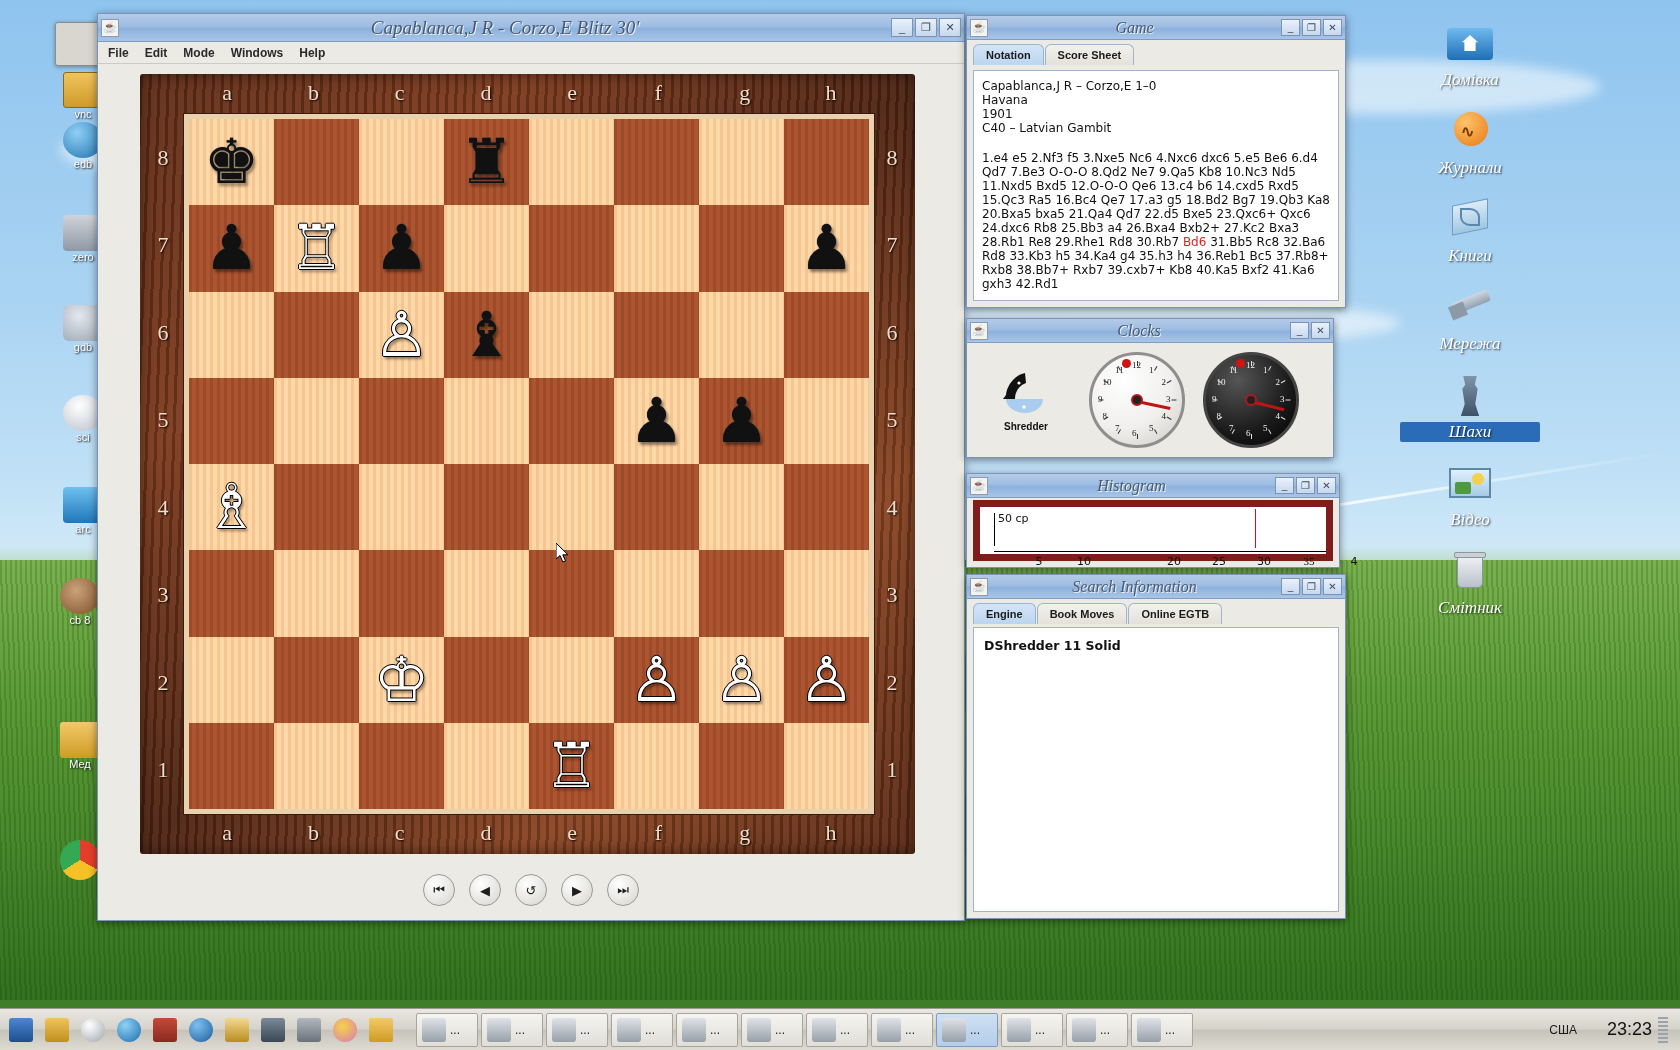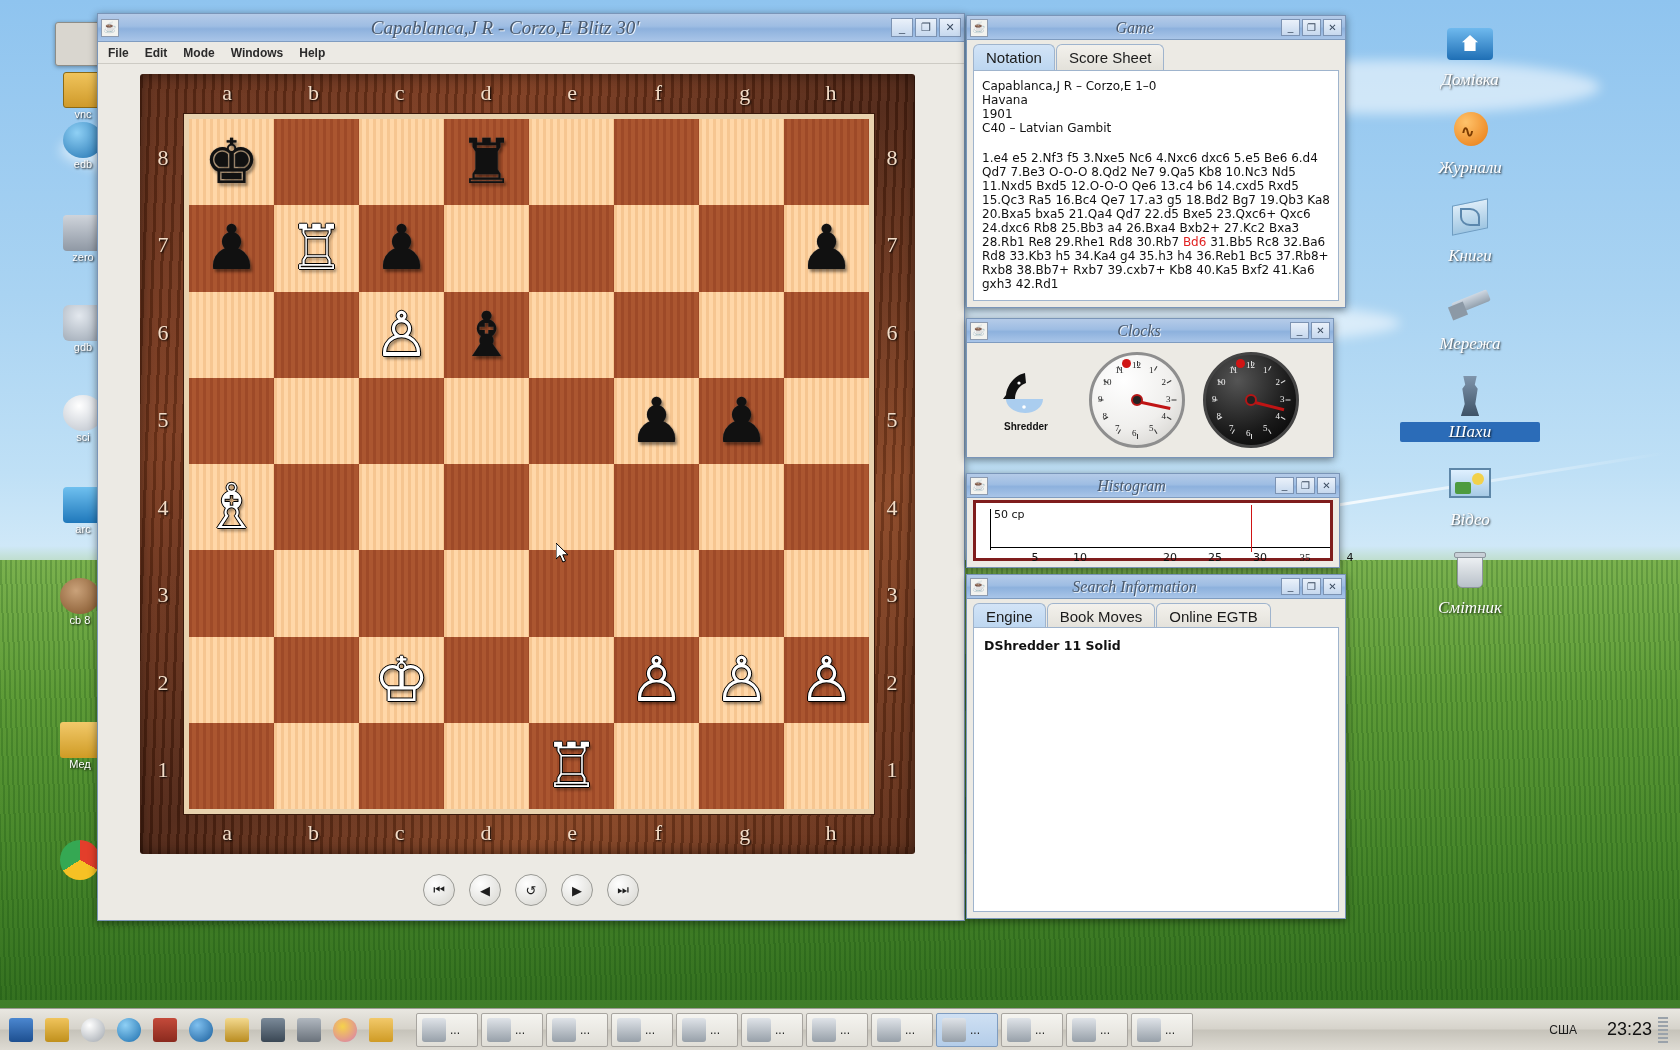--- a/index.html
+++ b/index.html
@@ -77,21 +77,21 @@
   .pc.b { color:#111111; text-shadow:0 0 1px #555,2px 3px 3px rgba(0,0,0,.45); }
 
   .navbar { position:absolute; left:0; right:0; bottom:14px; display:flex; justify-content:center; gap:14px; }
   .nbtn { width:32px; height:32px; border-radius:50%; border:1px solid #9a9a95;
           background:radial-gradient(circle at 35% 30%, #fefefe, #d6d5cf);
           display:flex; align-items:center; justify-content:center; font-size:13px; color:#1d1d1d; cursor:pointer; }
 
   
   #gamewin { left:966px; top:15px; width:380px; height:293px; }
   .tabstrip { display:flex; gap:1px; padding:4px 6px 0 6px; background:#eceae4; }
-  .tab { padding:4px 12px; font-size:15px; font-weight:normal; color:#1b1b1b;
+  .tab { padding:4px 12px; font-size:11px; font-weight:bold; color:#1b1b1b;
          border:1px solid #9fb4cd; border-bottom:none; border-radius:6px 6px 0 0;
          background:linear-gradient(#f3f1ec,#e3e1da); cursor:pointer;text-align:center; }
   .tab.active { background:linear-gradient(#d3e4f7,#bcd6f0); }
   .panelbody { position:absolute; left:6px; right:6px; bottom:6px; background:#fff;
                border:1px solid #9fb4cd; overflow:hidden; }
   .notation { font-size:12px; color:#111; line-height:14px; padding:8px 8px 0 8px;
               font-family:"DejaVu Sans", sans-serif; }
   .nhead div { white-space:nowrap; }
   .moves { margin-top:16px; white-space:pre-wrap; word-break:normal; }
   .hl { color:#e02020; }
@@ -109,21 +109,21 @@
   .clockface .num { position:absolute; font-size:9px; font-family:"Liberation Serif", serif; }
   .clockface.white .num { color:#1a1a1a; }
   .clockface.black .num { color:#f2f2f2; }
   .hand { position:absolute; left:50%; top:50%; transform-origin:0 50%; height:3px; background:#c01414; }
   .hub { position:absolute; left:50%; top:50%; width:12px; height:12px; margin:-6px 0 0 -6px;
          border-radius:50%; background:#222; border:2px solid #b51616; }
   .flagpin { position:absolute; width:9px; height:9px; border-radius:50%; background:#d01414; }
 
   
   #histwin { left:966px; top:473px; width:374px; height:95px; }
-  .histbody { position:absolute; left:6px; right:6px; top:26px; bottom:6px; background:#fff; border:3px solid #7f1d1d; }
+  .histbody { position:absolute; left:6px; right:6px; top:26px; bottom:6px; background:#fff; border:7px solid #7f1d1d; }
   .histaxisY { position:absolute; left:14px; top:6px; bottom:8px; width:1px; background:#000; }
   .histzero { position:absolute; left:14px; right:0; top:44px; height:1px; background:#000; }
   .histcp { position:absolute; left:18px; top:5px; font-size:11px; color:#111; font-family:"DejaVu Sans", sans-serif; }
   .histticks { position:absolute; left:14px; right:0; top:48px; height:18px; }
   .histticks span { position:absolute; font-size:11px; color:#111; font-family:"DejaVu Sans", sans-serif; transform:translateX(-50%); }
   .histmark { position:absolute; top:2px; bottom:6px; width:1px; background:#d01414; }
 
   
   #searchwin { left:966px; top:574px; width:380px; height:345px; }
   .engtext { font-size:12.5px; font-weight:bold; color:#111; padding:10px 10px; font-family:"DejaVu Sans", sans-serif; }

